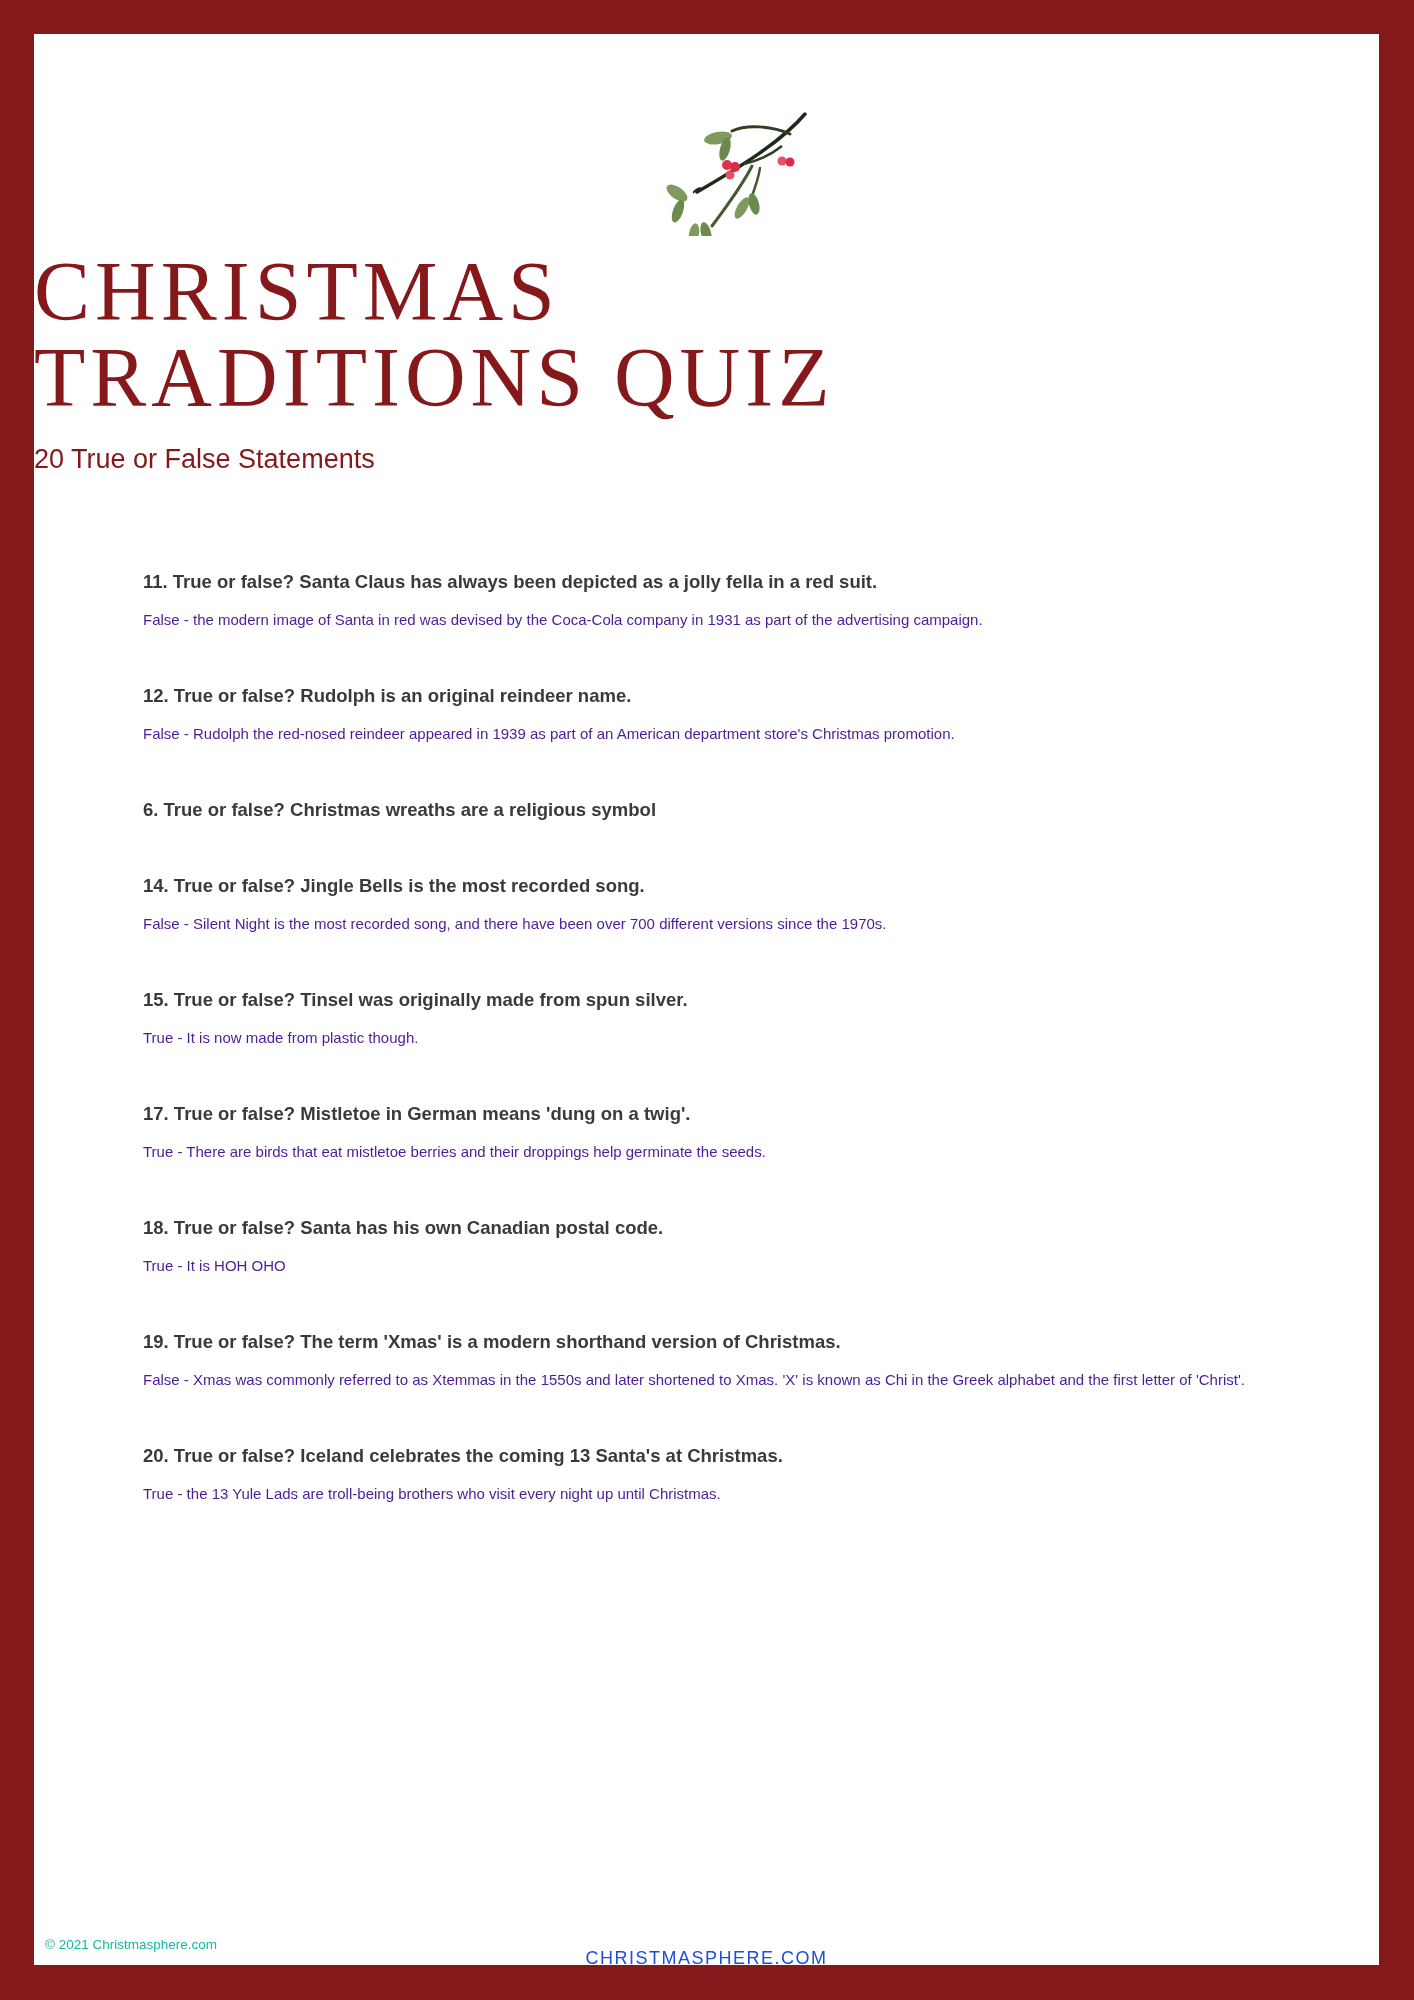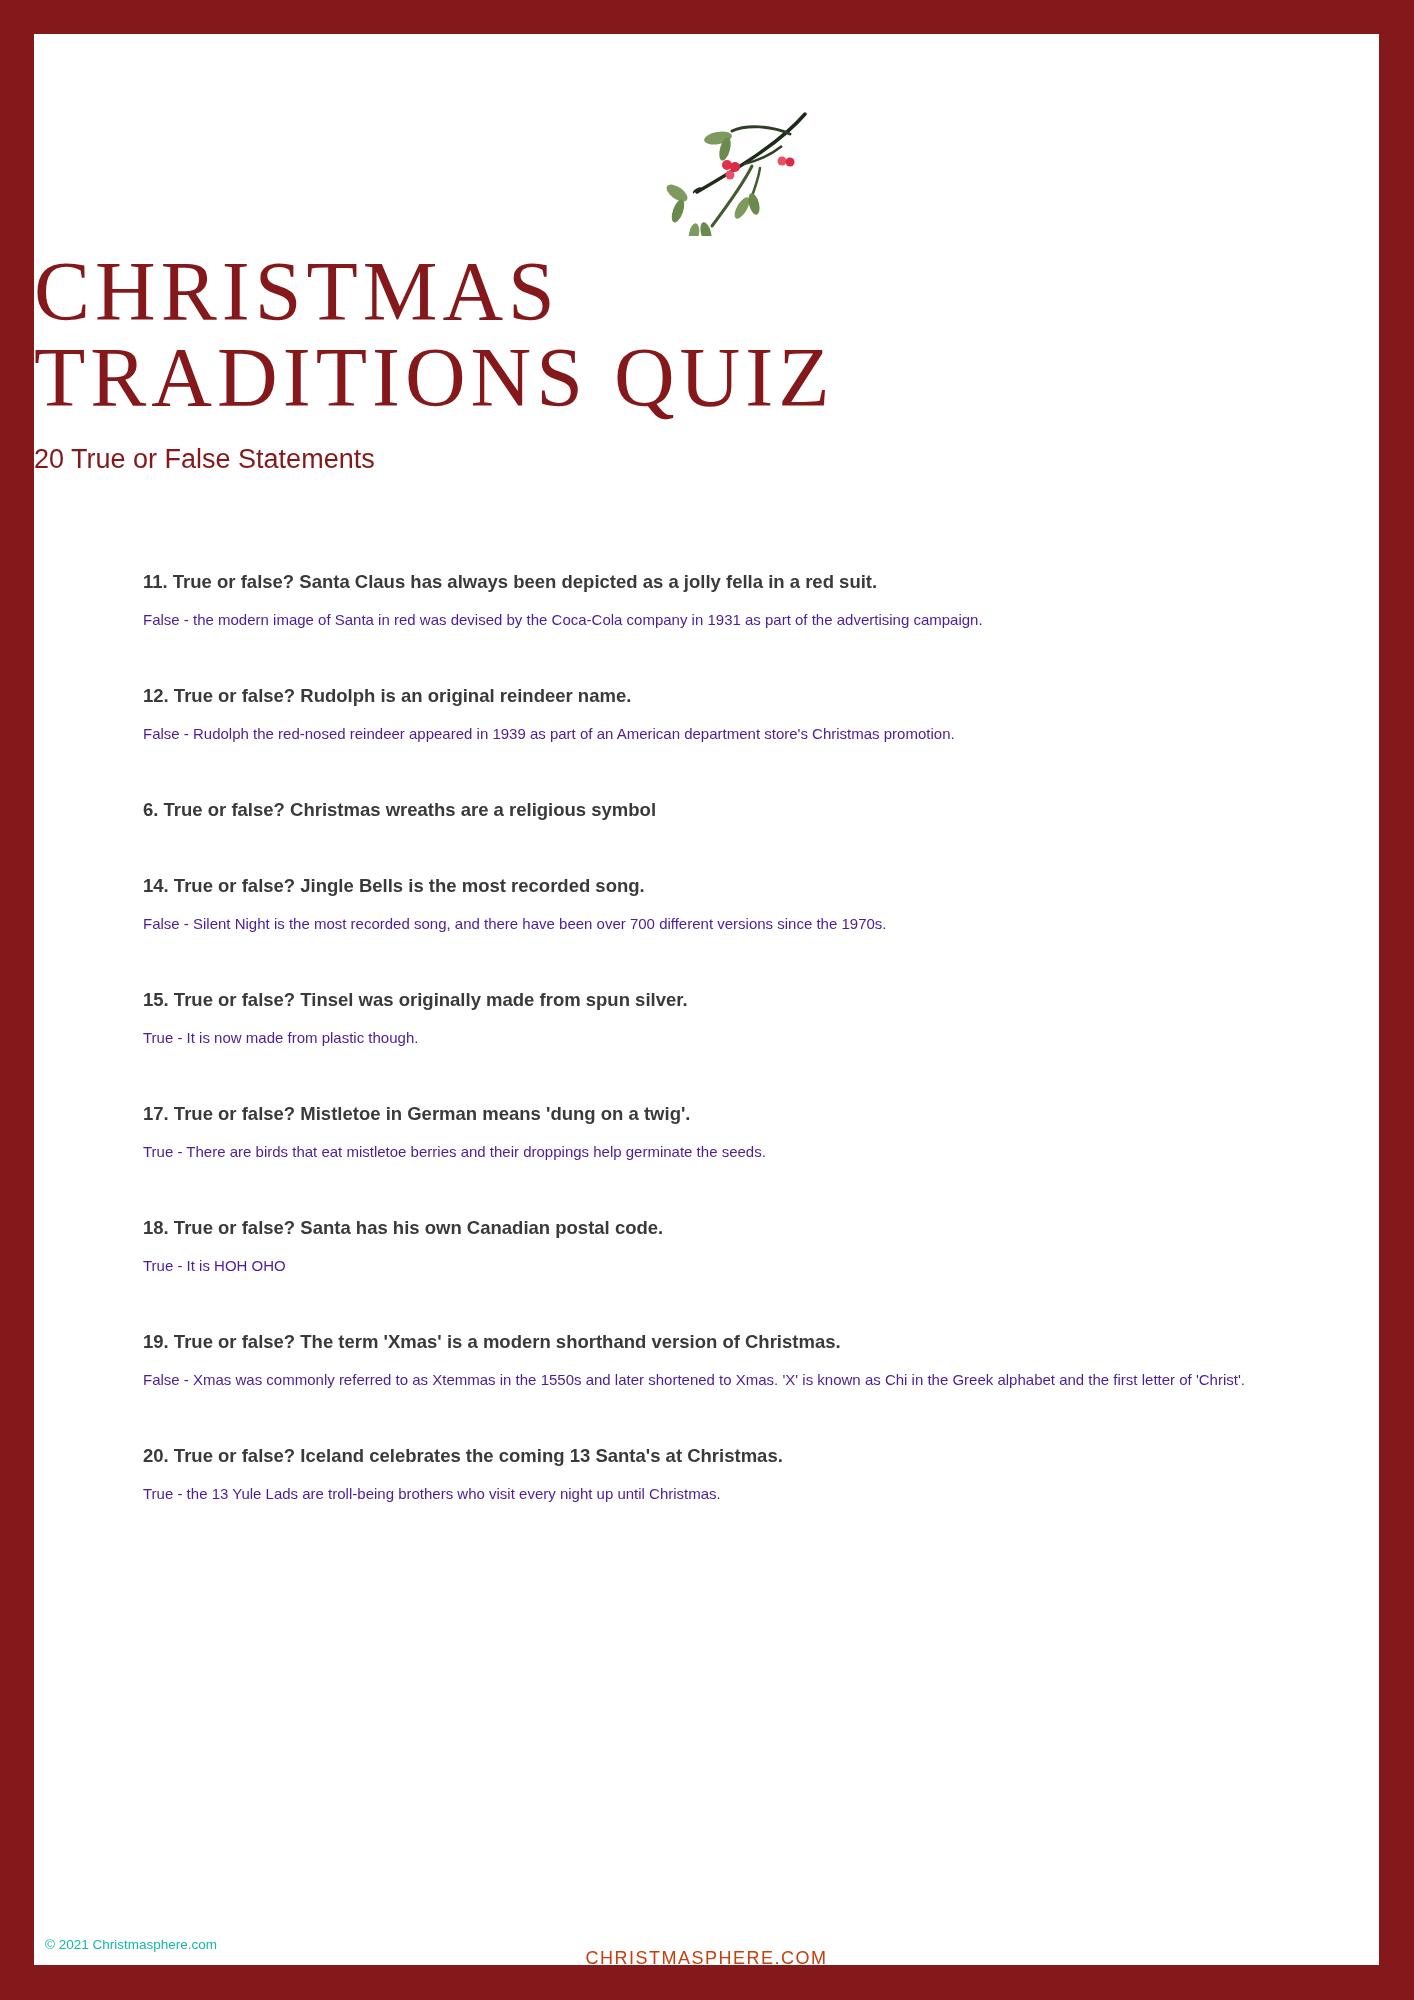--- a/index.html
+++ b/index.html
@@ -61,21 +61,21 @@
     font-size: 15px;
     line-height: 38px;
     font-weight: normal;
   }
   .site-link {
     position: absolute;
     left: 0; width: 100%;
     top: 1914px;
     text-align: center;
     font-family: "Liberation Sans", "DejaVu Sans", sans-serif;
-    color: #c2410c;
+    color: #1d4ed8;
     font-size: 18px;
     letter-spacing: 1.5px;
     text-decoration: none;
   }
   .copyright {
     position: absolute;
     left: 45px; top: 1937px;
     font-family: "Liberation Sans", "DejaVu Sans", sans-serif;
     color: #14b8a6;
     font-size: 13.5px;

